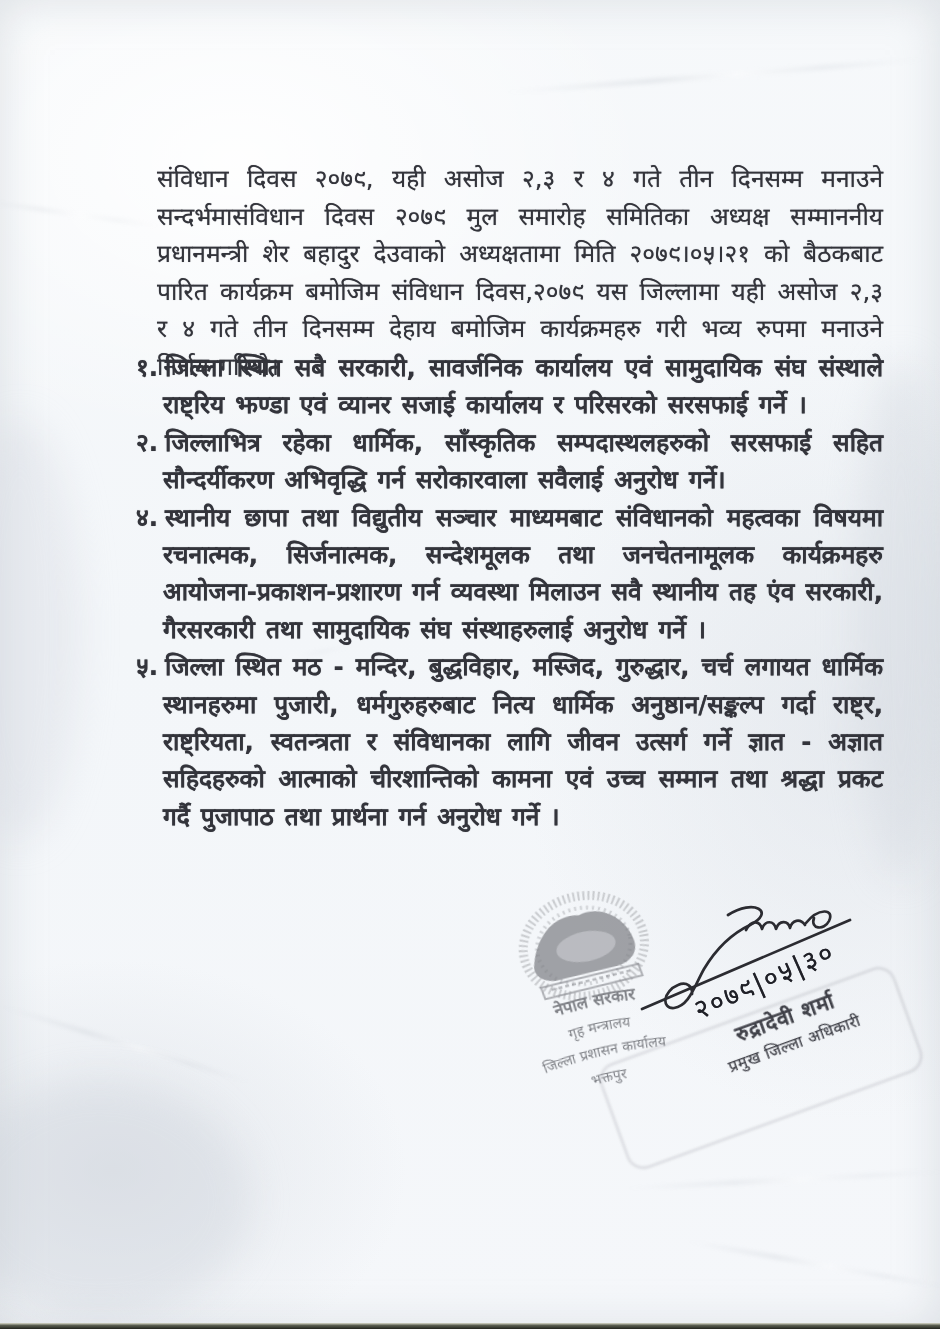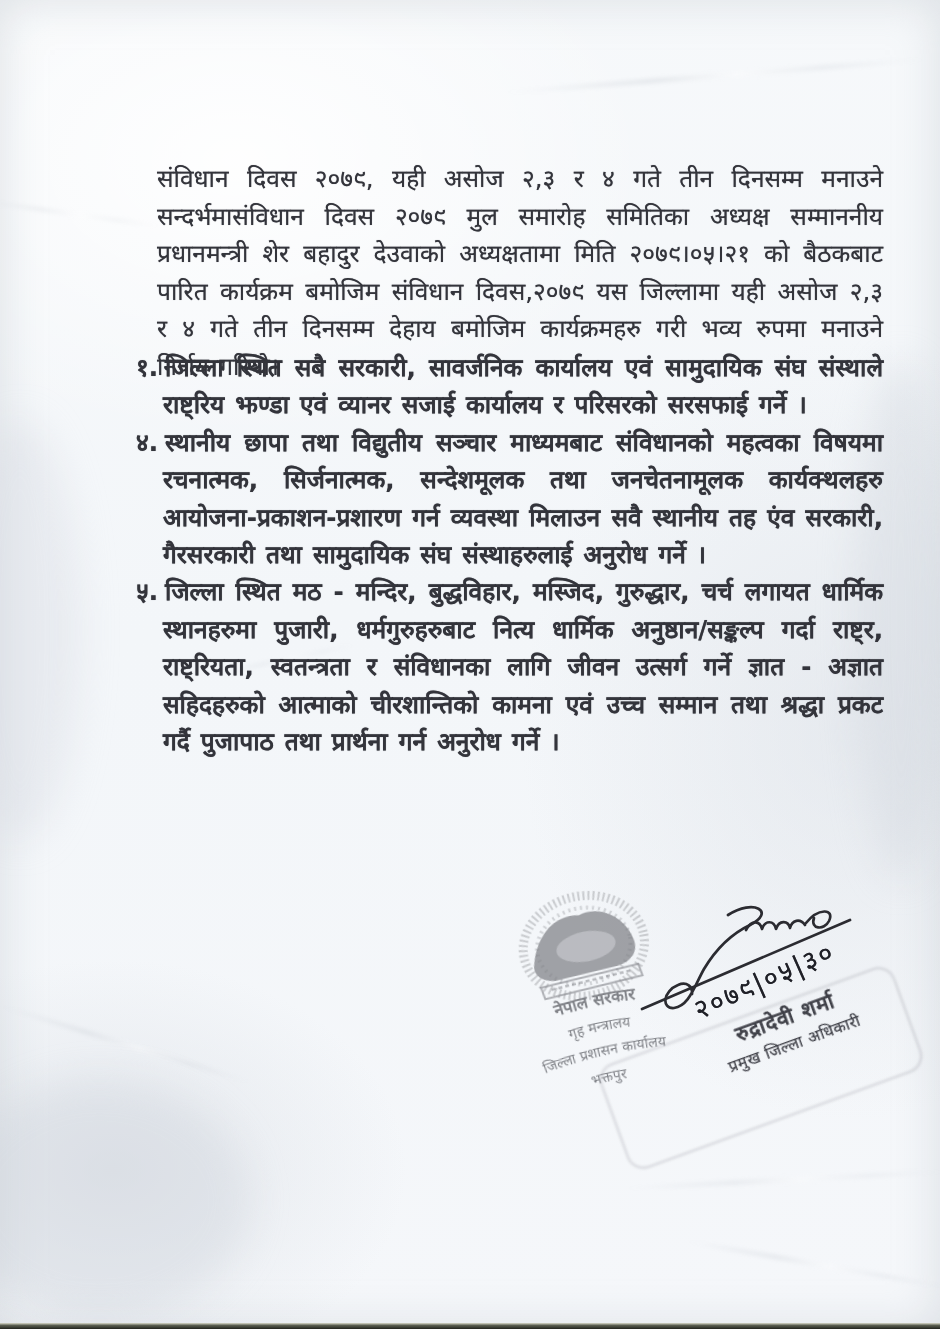--- a/index.html
+++ b/index.html
@@ -71,21 +71,22 @@
   <div class="crease line" style="left:680px;top:1262px;width:270px;height:4px;transform:rotate(10deg);opacity:.42;"></div>
   <div class="crease line" style="left:210px;top:658px;width:150px;height:3px;transform:rotate(-12deg);opacity:.28;"></div>
   <div class="shade" style="left:856px;top:360px;width:90px;height:520px;background:rgba(205,210,218,.38);"></div>
   <div class="shade" style="left:-40px;top:420px;width:120px;height:420px;background:rgba(208,213,220,.32);"></div>
   <div class="shade" style="left:-50px;top:1080px;width:300px;height:240px;background:rgba(204,209,217,.35);"></div>
 
   <div class="content">संविधान दिवस २०७९, यही असोज २,३ र ४ गते तीन दिनसम्म मनाउने सन्दर्भमासंविधान दिवस २०७९ मुल समारोह समितिका अध्यक्ष सम्माननीय प्रधानमन्त्री शेर बहादुर देउवाको अध्यक्षतामा मिति २०७९।०५।२१ को बैठकबाट पारित कार्यक्रम बमोजिम संविधान दिवस,२०७९ यस जिल्लामा यही असोज २,३ र ४ गते तीन दिनसम्म देहाय बमोजिम कार्यक्रमहरु गरी भव्य रुपमा मनाउने निर्णय गरियो।</div>
 
   <ol class="directives">
     <li><span class="item-number">१.</span><span>जिल्ला स्थित सबै सरकारी, सावर्जनिक कार्यालय एवं सामुदायिक संघ संस्थाले राष्ट्रिय झण्डा एवं व्यानर सजाई कार्यालय र परिसरको सरसफाई गर्ने ।</span></li>
-    <li><span class="item-number">४.</span><span>स्थानीय छापा तथा विद्युतीय सञ्चार माध्यमबाट संविधानको महत्वका विषयमा रचनात्मक, सिर्जनात्मक, सन्देशमूलक तथा जनचेतनामूलक कार्यक्थलहरु आयोजना-प्रकाशन-प्रशारण गर्न व्यवस्था मिलाउन सवै स्थानीय तह एंव सरकारी, गैरसरकारी तथा सामुदायिक संघ संस्थाहरुलाई अनुरोध गर्ने ।</span></li>
+    <li><span class="item-number">२.</span><span>जिल्लाभित्र रहेका धार्मिक, साँस्कृतिक सम्पदास्थलहरुको सरसफाई सहित सौन्दर्यीकरण अभिवृद्धि गर्न सरोकारवाला सवैलाई अनुरोध गर्ने।</span></li>
+    <li><span class="item-number">४.</span><span>स्थानीय छापा तथा विद्युतीय सञ्चार माध्यमबाट संविधानको महत्वका विषयमा रचनात्मक, सिर्जनात्मक, सन्देशमूलक तथा जनचेतनामूलक कार्यक्रमहरु आयोजना-प्रकाशन-प्रशारण गर्न व्यवस्था मिलाउन सवै स्थानीय तह एंव सरकारी, गैरसरकारी तथा सामुदायिक संघ संस्थाहरुलाई अनुरोध गर्ने ।</span></li>
     <li><span class="item-number">५.</span><span>जिल्ला स्थित मठ - मन्दिर, बुद्धविहार, मस्जिद, गुरुद्धार, चर्च लगायत धार्मिक स्थानहरुमा पुजारी, धर्मगुरुहरुबाट नित्य धार्मिक अनुष्ठान/सङ्कल्प गर्दा राष्ट्र, राष्ट्रियता, स्वतन्त्रता र संविधानका लागि जीवन उत्सर्ग गर्ने ज्ञात - अज्ञात सहिदहरुको आत्माको चीरशान्तिको कामना एवं उच्च सम्मान तथा श्रद्धा प्रकट गर्दै पुजापाठ तथा प्रार्थना गर्न अनुरोध गर्ने ।</span></li>
   </ol>
 
   <div class="seal">
     <svg width="182" height="208" viewBox="0 0 182 208">
       <ellipse cx="91" cy="56" rx="61" ry="50" fill="none" stroke="#96979c" stroke-width="9" stroke-dasharray="2 3" opacity=".5"></ellipse>
       <ellipse cx="91" cy="56" rx="47" ry="38" fill="none" stroke="#8a8b90" stroke-width="4" stroke-dasharray="2 4" opacity=".4"></ellipse>
       <path d="M 39,64 C 48,34 70,20 92,25 C 116,18 137,37 141,58 C 144,71 136,80 120,82 L 56,85 C 43,83 35,75 39,64 Z" fill="#6f7076" opacity=".72"></path>
       <ellipse cx="93" cy="57" rx="30" ry="15" fill="#caccd1" opacity=".55"></ellipse>
       <path d="M 41,89 L 141,84 L 143,96 L 43,101 Z" fill="none" stroke="#7a7b81" stroke-width="2" opacity=".65"></path>

